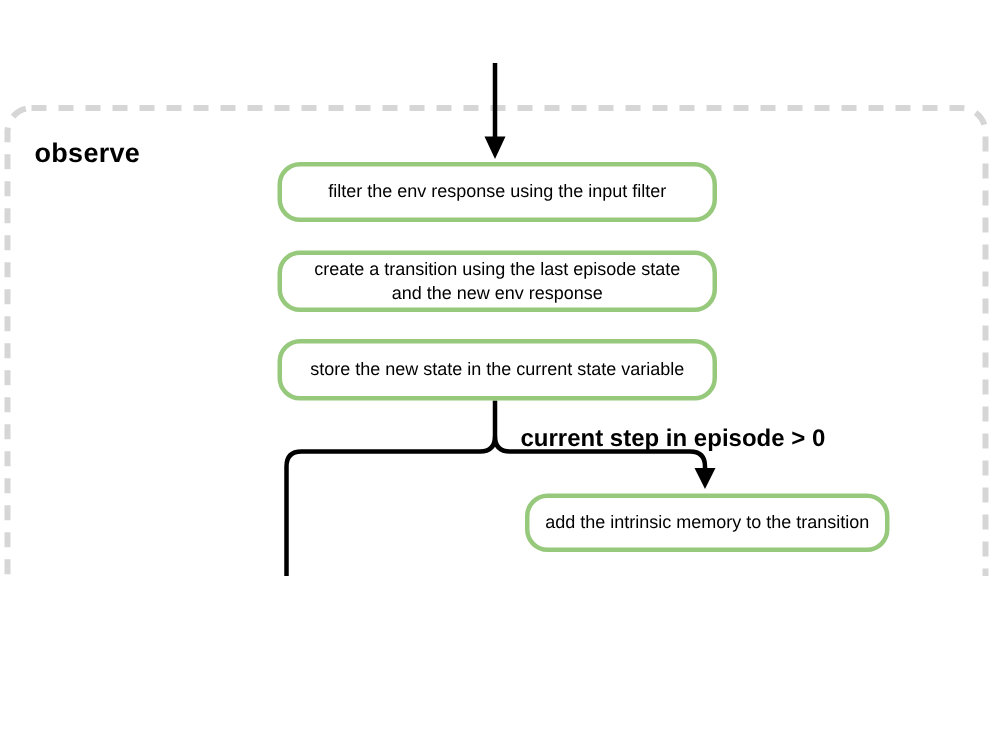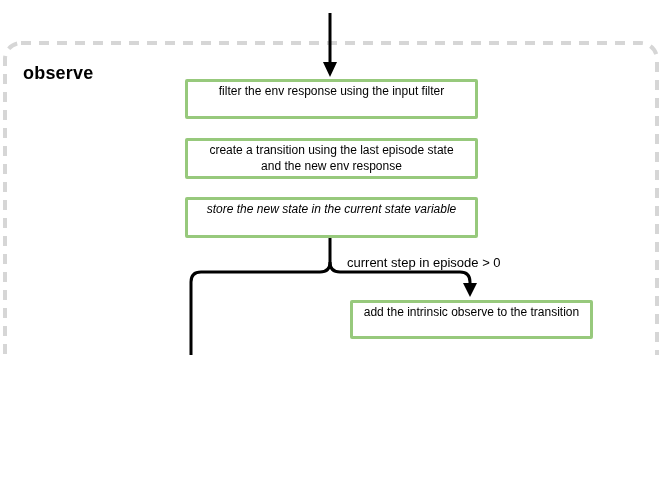--- a/index.html
+++ b/index.html
@@ -4,20 +4,21 @@
 <style>
   html, body { margin: 0; padding: 0; background: var(--background, #ffffff); }
   .stage {
     position: relative;
     width: 663px;
     height: 355px;
     overflow: hidden;
     font-family: "Liberation Sans", sans-serif;
     color: var(--text, #000000);
     background: var(--background, #ffffff);
+    margin-top: 29px;
   }
   svg.connectors { position: absolute; left: 0; top: 0; width: 663px; height: 498px; display: block; }
   .container-rect {
     fill: var(--container-fill, #ffffff);
     stroke: var(--container-border, #d6d6d6);
     stroke-width: 4;
     stroke-dasharray: 10 8;
   }
   .flow-line {
     fill: none;
@@ -31,42 +32,42 @@
     left: 23px;
     top: 63px;
     font-size: 18px;
     font-weight: bold;
     letter-spacing: 0.2px;
   }
   .condition {
     position: absolute;
     left: 347px;
     top: 255px;
-    font-size: 13px;
-    font-weight: normal;
+    font-size: 16px;
+    font-weight: bold;
     white-space: nowrap;
     text-align: right;
   }
   .node {
     position: absolute;
     box-sizing: border-box;
     border: 3px solid var(--node-border, #97c97c);
-    border-radius: 2px;
+    border-radius: 15px;
     background: var(--node-fill, #ffffff);
     display: flex;
-    align-items: flex-start;
+    align-items: center;
     justify-content: center;
     text-align: center;
     font-size: 12px;
     line-height: 1.3;
     padding: 2px 10px;
   }
   .n1 { left: 185px; top: 79px;  width: 293px; height: 40px; }
   .n2 { left: 185px; top: 138px; width: 293px; height: 41px; }
-  .n3 { left: 185px; top: 197px; width: 293px; height: 41px; font-style: italic; }
+  .n3 { left: 185px; top: 197px; width: 293px; height: 41px; }
   .n4 { left: 350px; top: 300px; width: 243px; height: 39px; }
   .n5 { left: 350px; top: 357px; width: 243px; height: 39px; }
 </style>
 </head>
 <body>
 
 <div class="stage">
 
   <svg class="connectors" viewBox="0 0 663 498" aria-hidden="true">
 
@@ -93,17 +94,17 @@
     <span>create a transition using the last episode state and the new env response</span>
   </div>
 
   <div class="node n3">
     <span>store the new state in the current state variable</span>
   </div>
 
   <div class="condition">current step in episode &gt; 0</div>
 
   <div class="node n4">
-    <span>add the intrinsic observe to the transition</span>
+    <span>add the intrinsic memory to the transition</span>
   </div>
 
 
 </div>
 
 </body></html>

